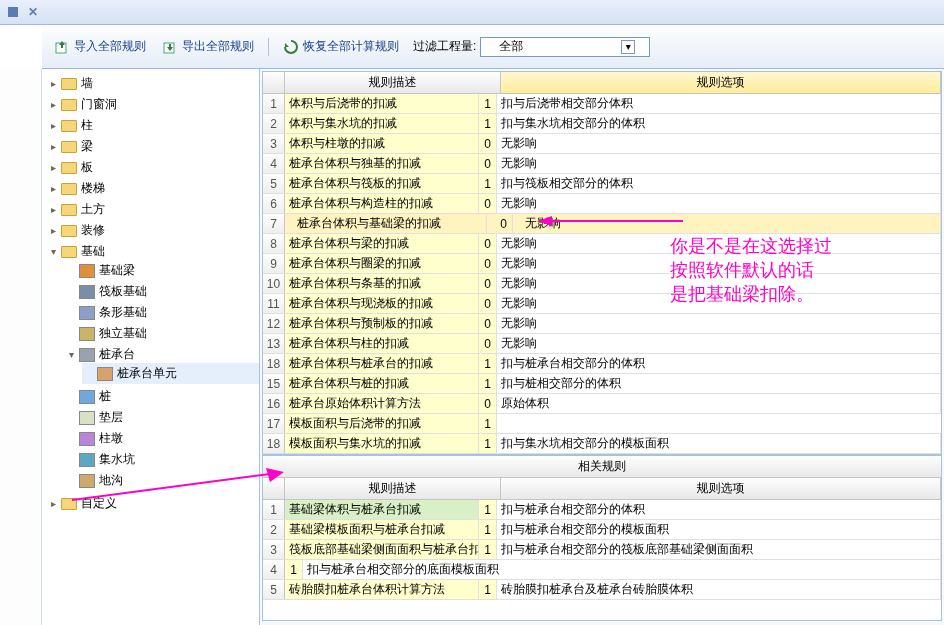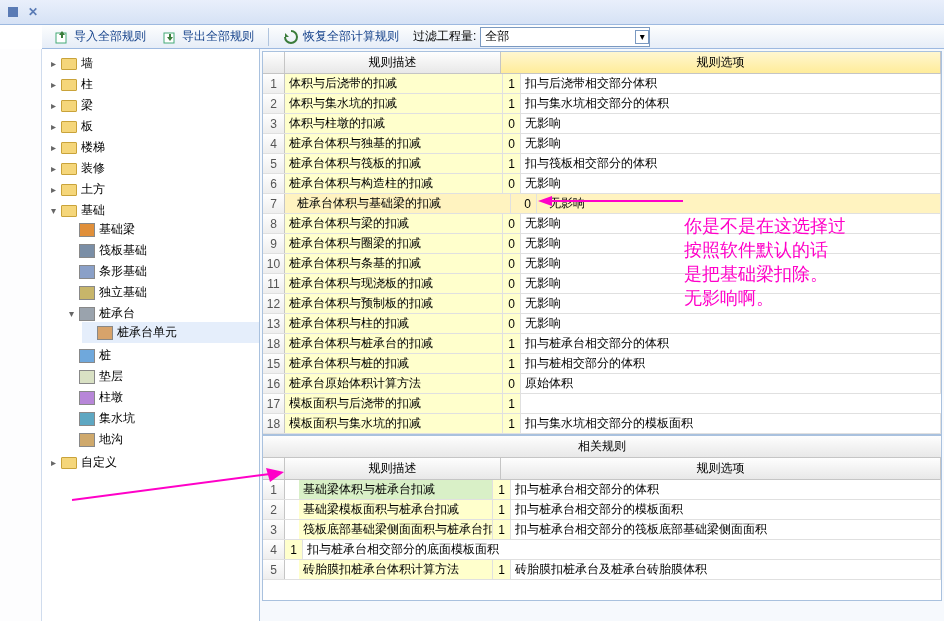--- a/index.html
+++ b/index.html
@@ -1,60 +1,60 @@
 <!DOCTYPE html>
 <html><head>
 <meta charset="utf-8">
 <style>
   * { box-sizing: border-box; }
   body { margin:0; font-family:"Microsoft YaHei","SimSun",Arial,sans-serif; font-size:12px; background:#fff; color:#000; user-select:none; }
   .tabstrip { height:25px; background:linear-gradient(#e9effb,#d6e2f5); border-bottom:1px solid #9db9e0; display:flex; align-items:center; padding-left:4px; }
   .pin-icon { width:10px; height:10px; background:#5a7bb5; margin:0 4px; }
   .close-x { color:#5a7bb5; font-weight:bold; margin:0 6px; cursor:pointer; }
-  .toolbar { height:24px; background:linear-gradient(#fdfefe,#e6edf7); border-bottom:1px solid #9db9e0; display:flex; align-items:center; padding:0 6px; gap:4px; margin-left:42px;}
+  .toolbar { height:44px; background:linear-gradient(#fdfefe,#e6edf7); border-bottom:1px solid #9db9e0; display:flex; align-items:center; padding:0 6px; gap:4px; margin-left:42px;}
   .tb-btn { display:flex; align-items:center; gap:4px; padding:2px 6px; color:#15428b; }
   .tb-btn svg { width:16px; height:16px; }
   .tb-sep { width:1px; height:18px; background:#b0c4de; margin:0 4px; }
   .tb-label { color:#000; margin-left:4px; }
-  .tb-select { width:170px; height:20px; border:1px solid #7a99c1; background:#fff; display:flex; align-items:center; justify-content:flex-end; padding:0 0; }
+  .tb-select { width:170px; height:20px; border:1px solid #7a99c1; background:#fff; display:flex; align-items:center; justify-content:flex-end; padding:0 14px; }
   .tb-select .arrow { width:14px; height:14px; border:1px solid #7a99c1; display:flex; align-items:center; justify-content:center; font-size:10px; }
   .main { display:flex; height:572px; }
   .leftbar { width:42px; background:#fdfdfe; border-right:1px solid #d0dced; }
   .tree-pane { width:218px; border-right:1px solid #a9c1de; background:#fff; overflow:auto; padding:4px 0; }
   .tree ul { list-style:none; margin:0; padding:0 0 0 16px; }
   .tree li { position:relative; padding:2px 0 2px 2px; white-space:nowrap; }
   .tree .exp { display:inline-block; width:11px; height:11px; text-align:center; line-height:9px; font-size:10px; color:#666; margin-right:2px; cursor:pointer; }
   .tree .folder { width:16px; height:12px; background:#f5d67a; border:1px solid #c9a33a; display:inline-block; vertical-align:middle; margin-right:4px; border-radius:1px; }
   .tree .ic { width:16px; height:14px; display:inline-block; vertical-align:middle; margin-right:4px; }
   .tree .lbl { vertical-align:middle; }
   .tree .subsel { background:#e5eefb; }
   .right { flex:1; display:flex; flex-direction:column; position:relative; background:#f6f9fd; padding:2px; gap:0; }
   .grid-wrap { border:1px solid #a9c1de; background:#fff; overflow:hidden; }
   .grid-head { display:flex; height:22px; background:linear-gradient(#fefefe,#e8e8e8); border-bottom:1px solid #c5c5c5; }
   .grid-head .hcell { display:flex; align-items:center; justify-content:center; border-right:1px solid #c5c5c5; font-size:12px; }
   .grid-body { overflow:auto; }
   .row { display:flex; height:20px; border-bottom:1px solid #e0e0e0; }
   .row.sel { background:#fff3c0; }
   .cell { border-right:1px solid #e0e0e0; padding:2px 4px; overflow:hidden; white-space:nowrap; display:flex; align-items:center; }
   .cell.rownum { width:22px; justify-content:center; background:linear-gradient(#fefefe,#eeeeee); color:#555; border-right:1px solid #c5c5c5;}
-  .cell.desc { width:218px; background:#ffffcc; }
+  .cell.desc { width:194px; background:#ffffcc; }
   .cell.code { width:18px; background:#ffffcc; justify-content:center; }
   .cell.opt { flex:1; background:#fff; }
   .row.sel .cell.desc, .row.sel .cell.code, .row.sel .cell.opt { background:#fff3c0;margin-left:8px; }
   .top-grid .grid-body { height:360px; }
   .bottom-grid .grid-body { height:120px; }
   .section-title { height:22px; display:flex; align-items:center; justify-content:center; background:linear-gradient(#fefefe,#e8e8e8); border-bottom:1px solid #c5c5c5; border-top:0; }
   .bottom-grid .row:first-child .cell.desc { background:#d9f0c7; }
   .annot { position:absolute; pointer-events:none; color:#ff00c8; font-size:18px; line-height:24px; }
   .arrow-svg { position:absolute; pointer-events:none; }
   .h-desc { width:216px; }
   .h-opt  { flex:1; background:linear-gradient(#fff7d0,#ffec9a) !important; }
   .h-opt2 { flex:1; }
   .bottom-grid .h-desc { width:216px; }
-  .bottom-grid .cell.desc { width:194px;margin-left:14px; }
+  .bottom-grid .cell.desc { width:194px; }
   .bottom-grid .cell.code { width:18px; }
 </style>
 </head>
 <body>
 
 <div class="tabstrip">
   <span class="pin-icon"></span>
   <span class="close-x">✕</span>
 </div>
 
@@ -87,26 +87,27 @@
     <span class="arrow">▾</span>
   </div>
 </div>
 
 <div class="main">
   <div class="leftbar"></div>
   <div class="tree-pane">
     <div class="tree" id="tree-root">
         <ul style="padding-left: 4px;">
           <li><span class="exp">▸</span><span class="folder"></span><span class="lbl">墙</span></li>
+          <li><span class="exp">▸</span><span class="folder"></span><span class="lbl">门窗洞</span></li>
           <li><span class="exp">▸</span><span class="folder"></span><span class="lbl">柱</span></li>
           <li><span class="exp">▸</span><span class="folder"></span><span class="lbl">梁</span></li>
           <li><span class="exp">▸</span><span class="folder"></span><span class="lbl">板</span></li>
           <li><span class="exp">▸</span><span class="folder"></span><span class="lbl">楼梯</span></li>
+          <li><span class="exp">▸</span><span class="folder"></span><span class="lbl">土方</span></li>
           <li><span class="exp">▸</span><span class="folder"></span><span class="lbl">装修</span></li>
-          <li><span class="exp">▸</span><span class="folder"></span><span class="lbl">土方</span></li>
           <li><span class="exp">▾</span><span class="folder"></span><span class="lbl">基础</span><ul>
               <li><span class="exp"> </span><span class="ic" style="background:#e08f3a;border:1px solid #888"></span><span class="lbl">基础梁</span></li>
               <li><span class="exp"> </span><span class="ic" style="background:#7a8ea6;border:1px solid #888"></span><span class="lbl">筏板基础</span></li>
               <li><span class="exp"> </span><span class="ic" style="background:#8aa0c8;border:1px solid #888"></span><span class="lbl">条形基础</span></li>
               <li><span class="exp"> </span><span class="ic" style="background:#c7b56a;border:1px solid #888"></span><span class="lbl">独立基础</span></li>
               <li><span class="exp">▾</span><span class="ic" style="background:#9aa3ad;border:1px solid #888"></span><span class="lbl">桩承台</span><ul>
                   <li class="subsel"><span class="exp"> </span><span class="ic" style="background:#d7a36b;border:1px solid #888"></span><span class="lbl">桩承台单元</span></li>
                 </ul></li>
               <li><span class="exp"> </span><span class="ic" style="background:#6fa8dc;border:1px solid #888"></span><span class="lbl">桩</span></li>
               <li><span class="exp"> </span><span class="ic" style="background:#d9e1c4;border:1px solid #888"></span><span class="lbl">垫层</span></li>
@@ -272,24 +273,23 @@
             <div class="cell code">1</div>
             <div class="cell opt">砖胎膜扣桩承台及桩承台砖胎膜体积</div>
           </div>
         </div>
     </div>
 
     <svg class="arrow-svg" style="left:278px;top:145px" width="145" height="14">
       <line x1="145" y1="7" x2="10" y2="7" stroke="#ff00c8" stroke-width="2"></line>
       <polygon points="0,7 14,2 14,12" fill="#ff00c8"></polygon>
     </svg>
-    <div class="annot" style="left:424px;top:165px">
+    <div class="annot" style="left:410px;top:165px">
       <div>你是不是在这选择过</div>
       <div>按照软件默认的话</div>
       <div>是把基础梁扣除。</div>
-      <div>无影响啊。</div>
     </div>
   </div>
 </div>
 <svg class="arrow-svg" style="left:72px;top:468px" width="212" height="36">
   <line x1="0" y1="32" x2="198" y2="6" stroke="#ff00c8" stroke-width="2"></line>
   <polygon points="212,4 194,0 198,14" fill="#ff00c8"></polygon>
 </svg>
 
 </body></html>

